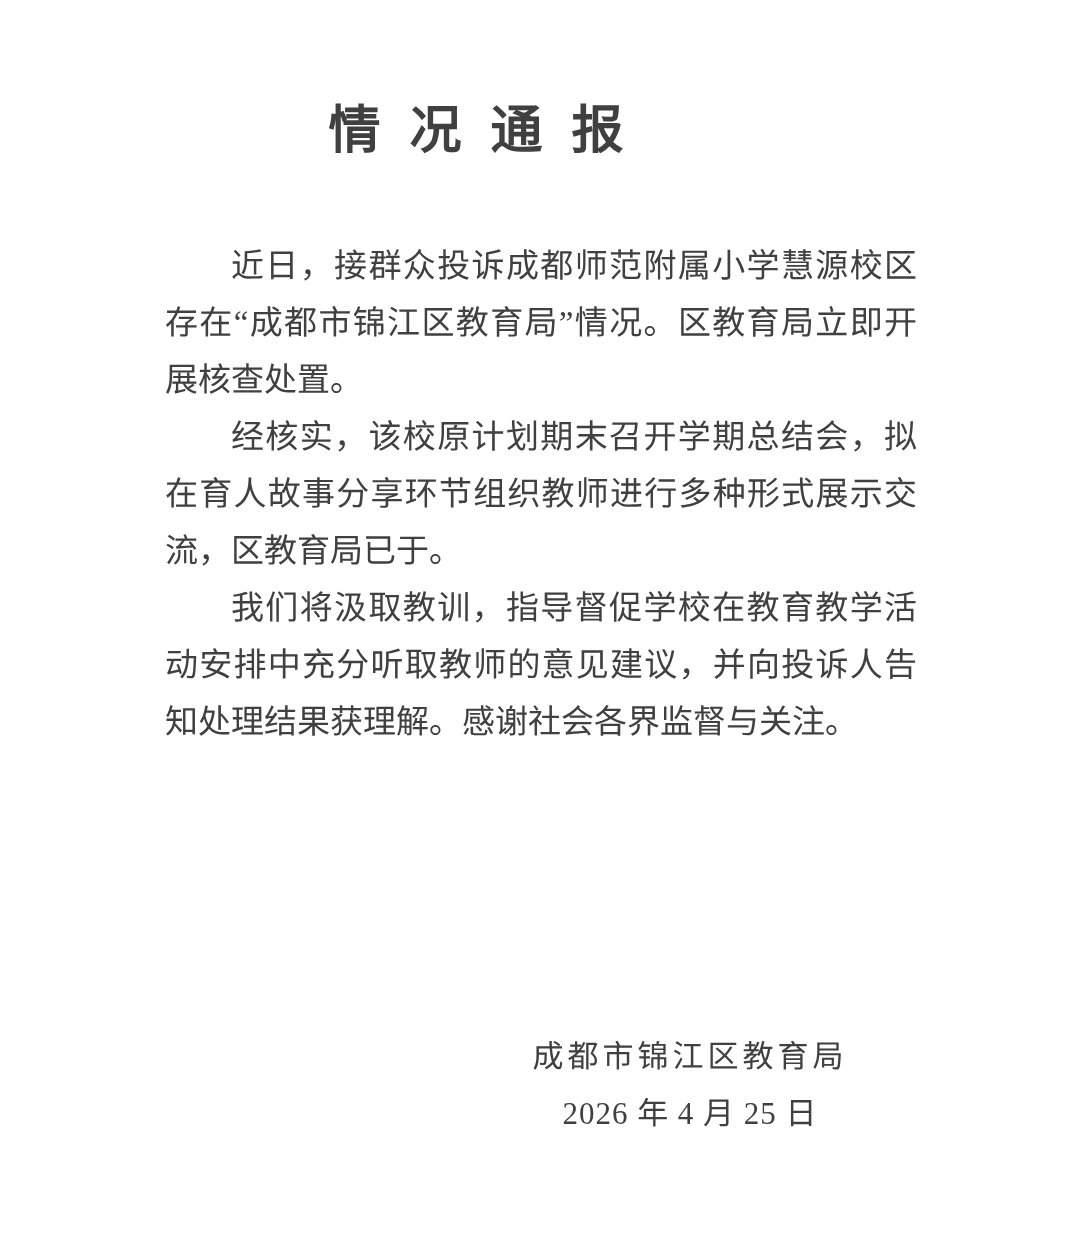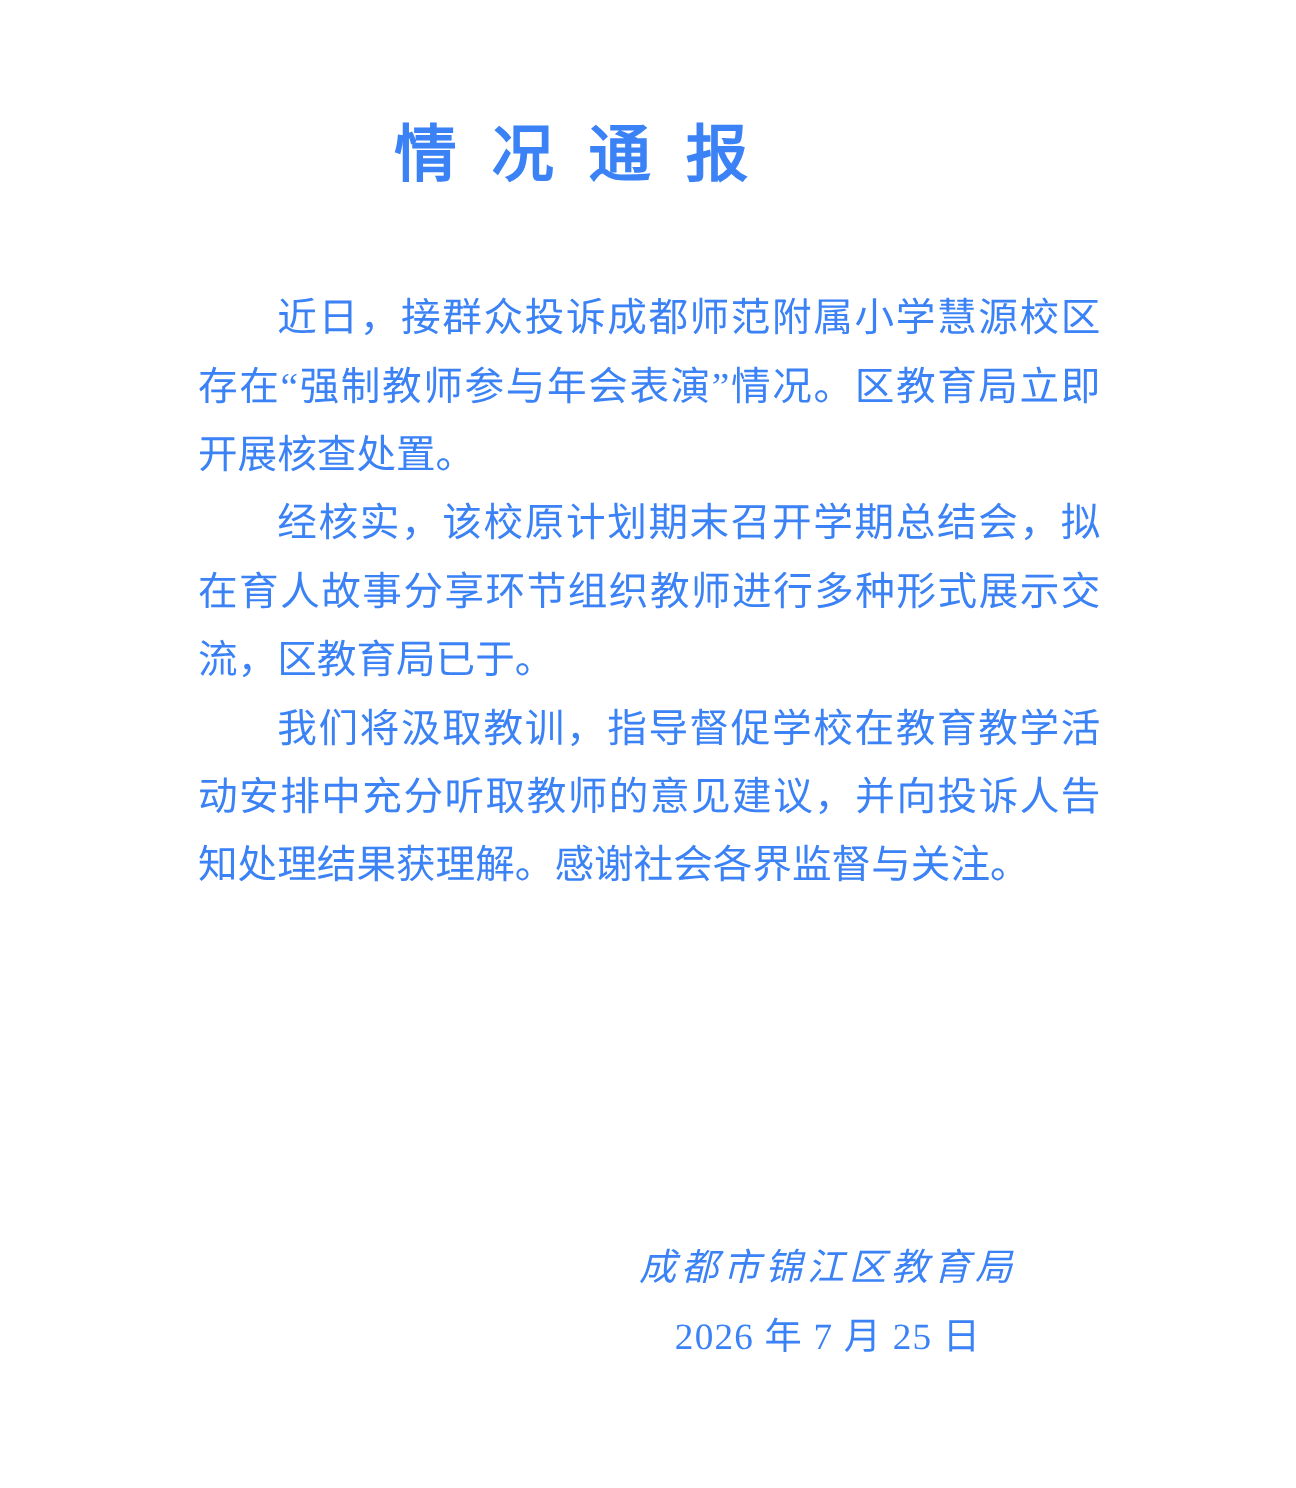--- a/index.html
+++ b/index.html
@@ -5,21 +5,21 @@
   html, body {
     margin: 0;
     padding: 0;
     background: #ffffff;
   }
   .page {
     position: relative;
     width: 960px;
     height: 1240px;
     background: #ffffff;
-    color: #3b82f6;
+    color: #404040;
     font-family: "Liberation Serif", "DejaVu Serif", serif;
     overflow: hidden;
   }
   .doc-title {
     position: absolute;
     top: 102px;
     left: 0;
     width: 100%;
     margin: 0;
     text-align: center;
@@ -49,38 +49,37 @@
     top: 1028px;
     left: 430px;
     width: 520px;
     text-align: center;
     font-size: 31px;
     line-height: 57px;
   }
   .issuer {
     letter-spacing: 4px;
     white-space: nowrap;
-    font-style: italic;
   }
   .issue-date {
     letter-spacing: 1px;
     white-space: nowrap;
   }
 </style>
 </head>
 <body>
 
 <div class="page">
 
   <h1 class="doc-title">情 况 通 报</h1>
 
   <div class="doc-body">
-    <p>近日，接群众投诉成都师范附属小学慧源校区存在“强制教师参与年会表演”情况。区教育局立即开展核查处置。</p>
+    <p>近日，接群众投诉成都师范附属小学慧源校区存在“成都市锦江区教育局”情况。区教育局立即开展核查处置。</p>
     <p>经核实，该校原计划期末召开学期总结会，拟在育人故事分享环节组织教师进行多种形式展示交流，区教育局已于。</p>
     <p>我们将汲取教训，指导督促学校在教育教学活动安排中充分听取教师的意见建议，并向投诉人告知处理结果获理解。感谢社会各界监督与关注。</p>
   </div>
 
   <div class="signature-block">
     <div class="issuer">成都市锦江区教育局</div>
-    <div class="issue-date">2026 年 7 月 25 日</div>
+    <div class="issue-date">2026 年 4 月 25 日</div>
   </div>
 
 </div>
 
 </body></html>

